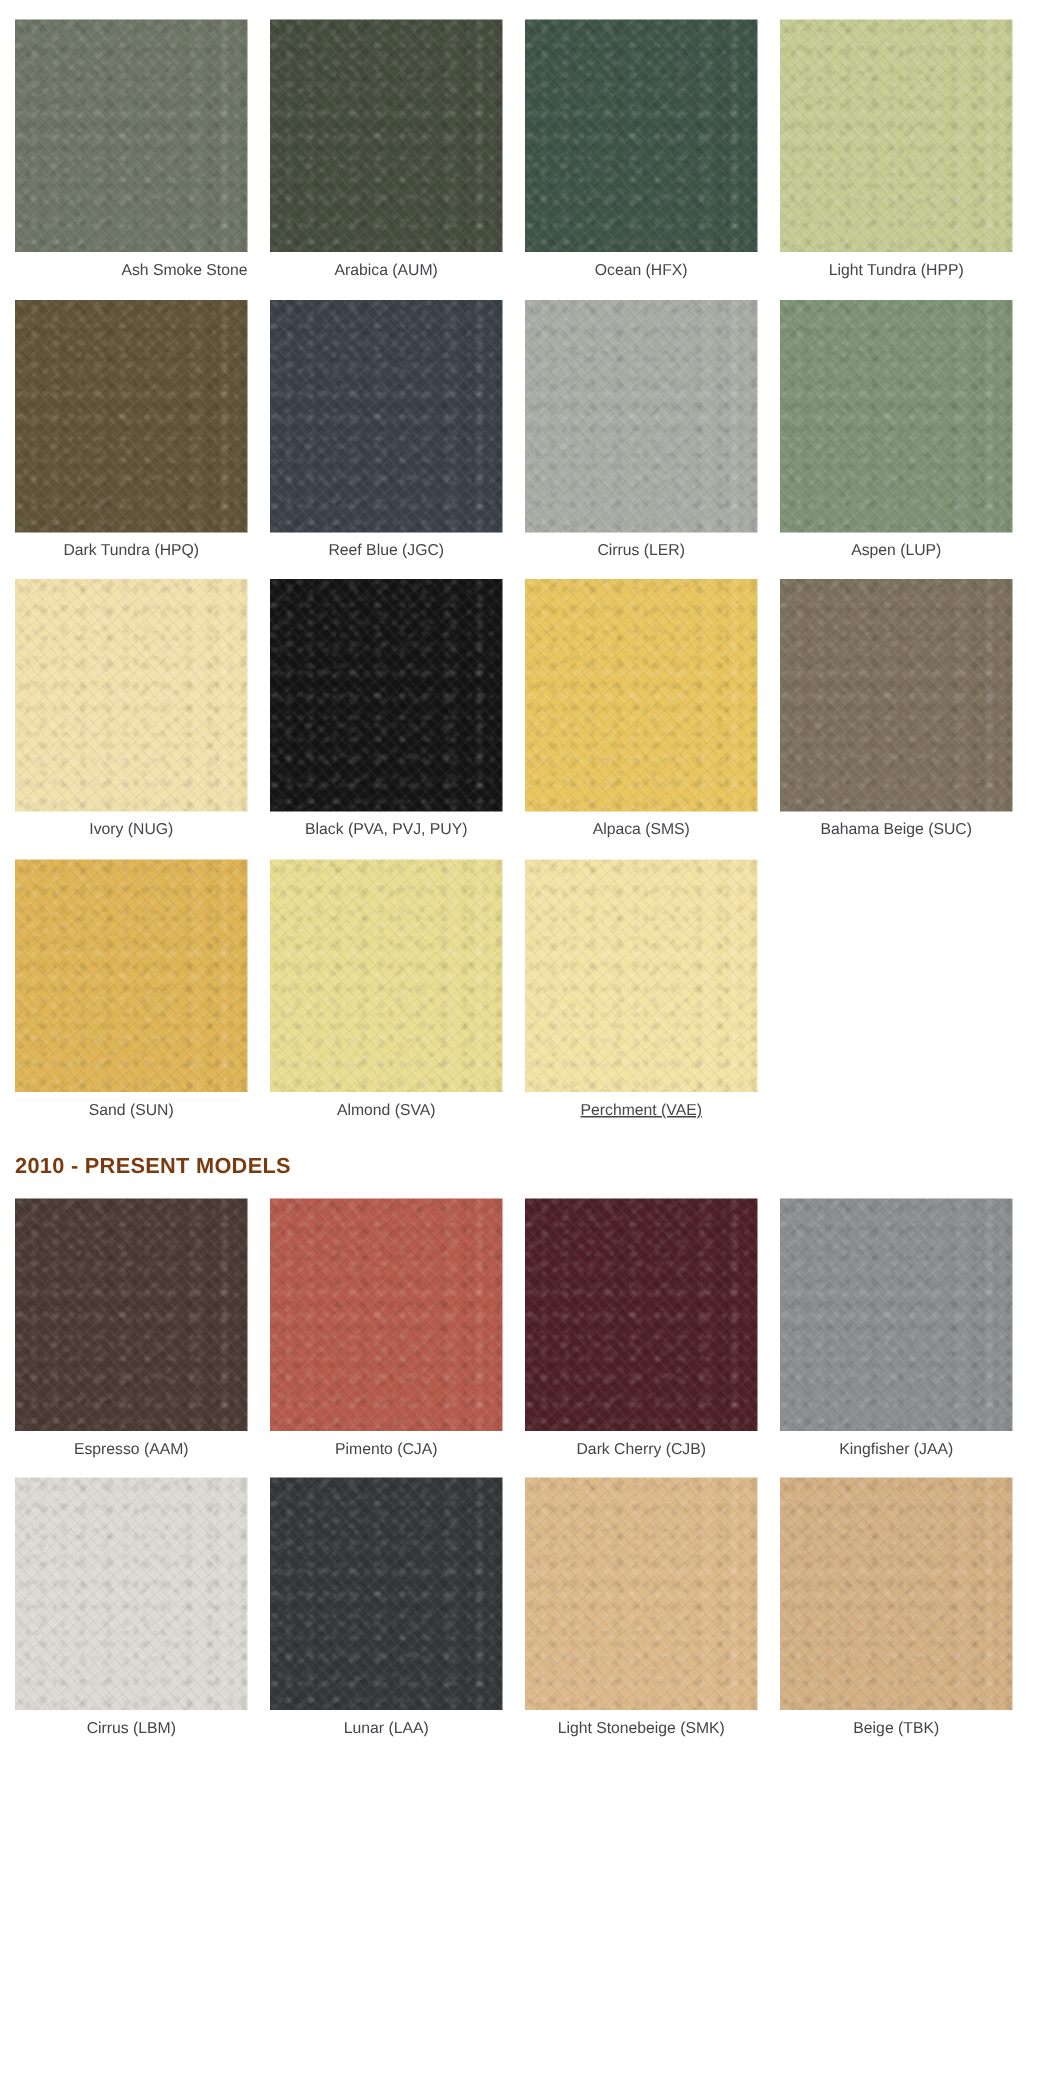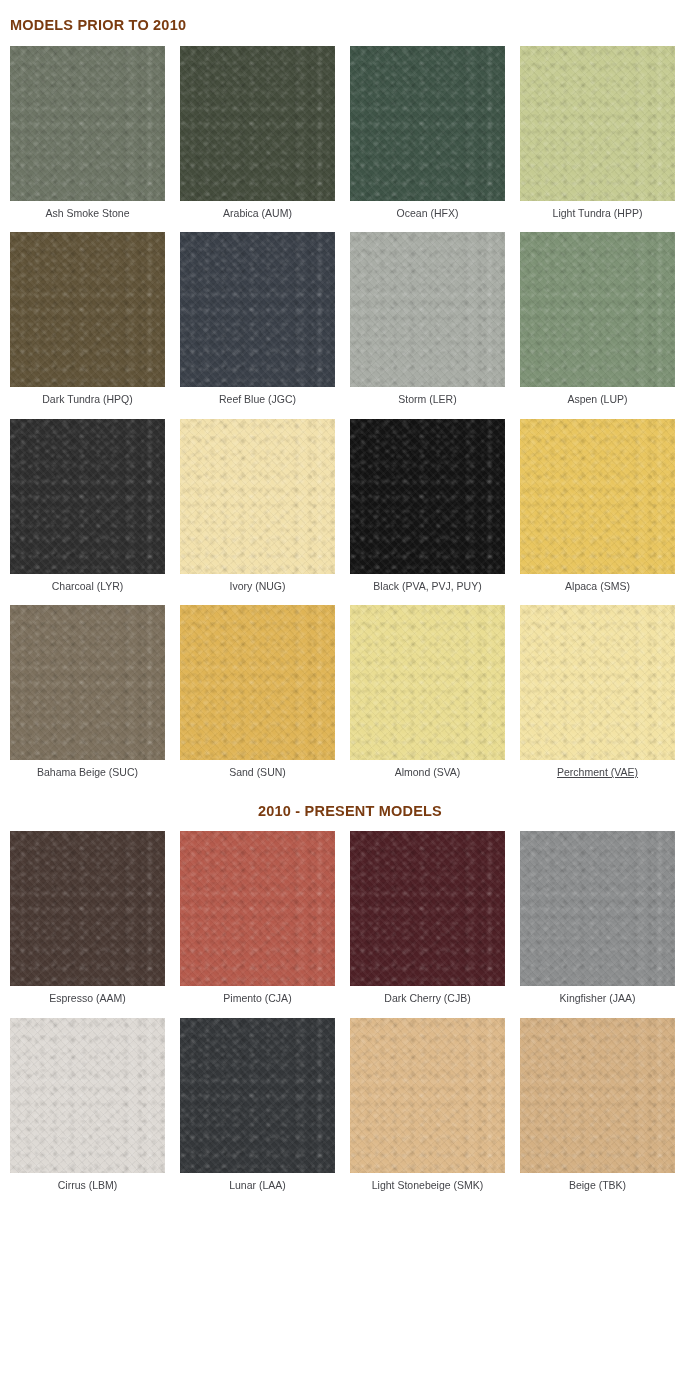--- a/index.html
+++ b/index.html
@@ -94,26 +94,25 @@
     padding-top: 6px;
     line-height: 1.2;
     white-space: nowrap;
   }
 </style>
 </head>
 <body style="background: rgb(255, 255, 255);">
 
 <div class="page">
 
-  <h2 class="section-title first" style="color: rgb(122, 59, 16);">MODELS PRIOR TO 2010</h2>
 
   <div class="grid" id="grid-0">
       <div class="cell">
         <div class="swatch" style="background-color: rgb(109, 117, 101);"></div>
-        <span class="label" style="color: rgb(68, 69, 74);">Ash Smoke Stone</span>
+        <span class="label" style="color: rgb(68, 69, 74); text-align: right;">Ash Smoke Stone</span>
       </div>
       <div class="cell">
         <div class="swatch" style="background-color: rgb(68, 76, 60);"></div>
         <span class="label" style="color: rgb(68, 69, 74);">Arabica (AUM)</span>
       </div>
       <div class="cell">
         <div class="swatch" style="background-color: rgb(62, 84, 71);"></div>
         <span class="label" style="color: rgb(68, 69, 74);">Ocean (HFX)</span>
       </div>
       <div class="cell">
@@ -123,31 +122,27 @@
       <div class="cell">
         <div class="swatch" style="background-color: rgb(96, 83, 56);"></div>
         <span class="label" style="color: rgb(68, 69, 74);">Dark Tundra (HPQ)</span>
       </div>
       <div class="cell">
         <div class="swatch" style="background-color: rgb(58, 64, 73);"></div>
         <span class="label" style="color: rgb(68, 69, 74);">Reef Blue (JGC)</span>
       </div>
       <div class="cell">
         <div class="swatch" style="background-color: rgb(168, 172, 165);"></div>
-        <span class="label" style="color: rgb(68, 69, 74);">Storm (LER)</span>
+        <span class="label" style="color: rgb(68, 69, 74);">Cirrus (LER)</span>
       </div>
       <div class="cell">
         <div class="swatch" style="background-color: rgb(125, 146, 117);"></div>
         <span class="label" style="color: rgb(68, 69, 74);">Aspen (LUP)</span>
       </div>
       <div class="cell">
-        <div class="swatch" style="background-color: rgb(46, 46, 46);"></div>
-        <span class="label" style="color: rgb(68, 69, 74);">Charcoal (LYR)</span>
-      </div>
-      <div class="cell">
         <div class="swatch" style="background-color: rgb(242, 225, 172);"></div>
         <span class="label" style="color: rgb(68, 69, 74);">Ivory (NUG)</span>
       </div>
       <div class="cell">
         <div class="swatch" style="background-color: rgb(20, 20, 20);"></div>
         <span class="label" style="color: rgb(68, 69, 74);">Black (PVA, PVJ, PUY)</span>
       </div>
       <div class="cell">
         <div class="swatch" style="background-color: rgb(232, 197, 94);"></div>
         <span class="label" style="color: rgb(68, 69, 74);">Alpaca (SMS)</span>
@@ -163,21 +158,21 @@
       <div class="cell">
         <div class="swatch" style="background-color: rgb(233, 221, 146);"></div>
         <span class="label" style="color: rgb(68, 69, 74);">Almond (SVA)</span>
       </div>
       <div class="cell">
         <div class="swatch" style="background-color: rgb(243, 227, 164);"></div>
         <span class="label" style="color: rgb(68, 69, 74); text-decoration: underline;">Perchment (VAE)</span>
       </div>
     </div>
 
-  <h2 class="section-title second" style="color: rgb(122, 59, 16); text-align: center;">2010 - PRESENT MODELS</h2>
+  <h2 class="section-title second" style="color: rgb(122, 59, 16);">2010 - PRESENT MODELS</h2>
 
   <div class="grid" id="grid-1">
       <div class="cell">
         <div class="swatch" style="background-color: rgb(74, 58, 52);"></div>
         <span class="label" style="color: rgb(68, 69, 74);">Espresso (AAM)</span>
       </div>
       <div class="cell">
         <div class="swatch" style="background-color: rgb(181, 90, 76);"></div>
         <span class="label" style="color: rgb(68, 69, 74);">Pimento (CJA)</span>
       </div>

